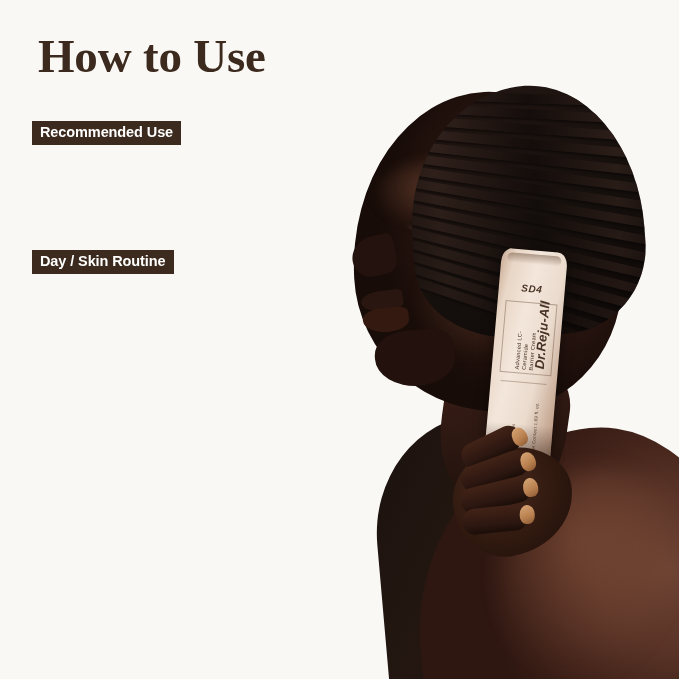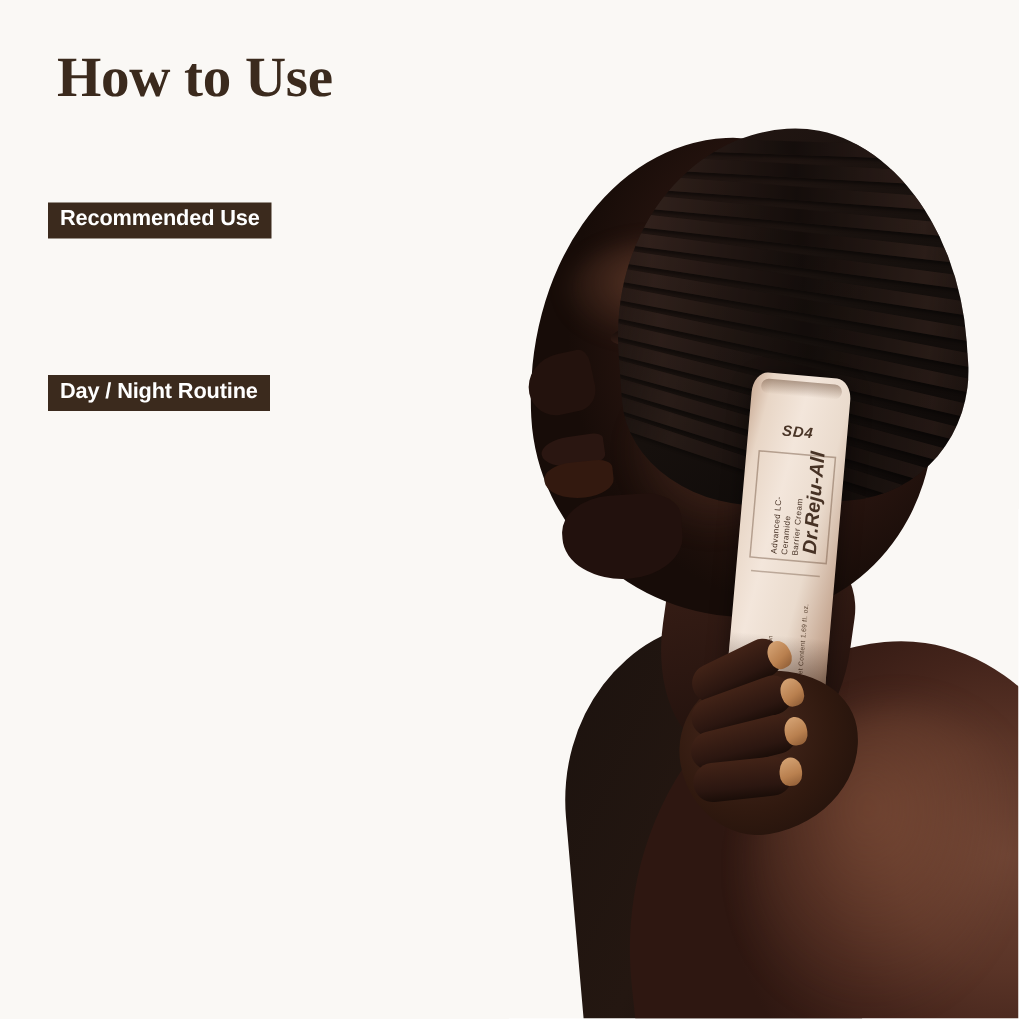--- a/index.html
+++ b/index.html
@@ -336,29 +336,29 @@
     border-radius: 50% 50% 42% 42%;
     background: linear-gradient(160deg, #d8a778 0%, #b9804f 60%, #8c5a34 100%);
   }
 
   
   .title {
     position: absolute;
     left: 38px;
     top: 33px;
     font-family: "Liberation Serif", "DejaVu Serif", serif;
-    font-size: 38px;
+    font-size: 47px;
     font-weight: 700;
     color: #3b2a1d;
     letter-spacing: -0.2px;
     line-height: 1;
   }
 
   .section { position: absolute; left: 32px; }
-  .sec-1 { top: 135px; text-align: center; }
+  .sec-1 { top: 121px; text-align: center; }
   .sec-2 { top: 250px; }
 
   .badge {
     display: inline-block;
     background: #3b2a1d;
     color: #ffffff;
     font-size: 14.5px;
     font-weight: 700;
     letter-spacing: -0.1px;
     padding: 4px 8px 5px 8px;
@@ -449,16 +449,16 @@
     </div>
   </div>
 
   <div class="title">How to Use</div>
 
   <div class="section sec-1">
     <div class="badge">Recommended Use</div>
   </div>
 
   <div class="section sec-2">
-    <div class="badge">Day / Night Routine</div>
+    <div class="badge">Day / Skin Routine</div>
   </div>
 
 </div>
 
 </body></html>

